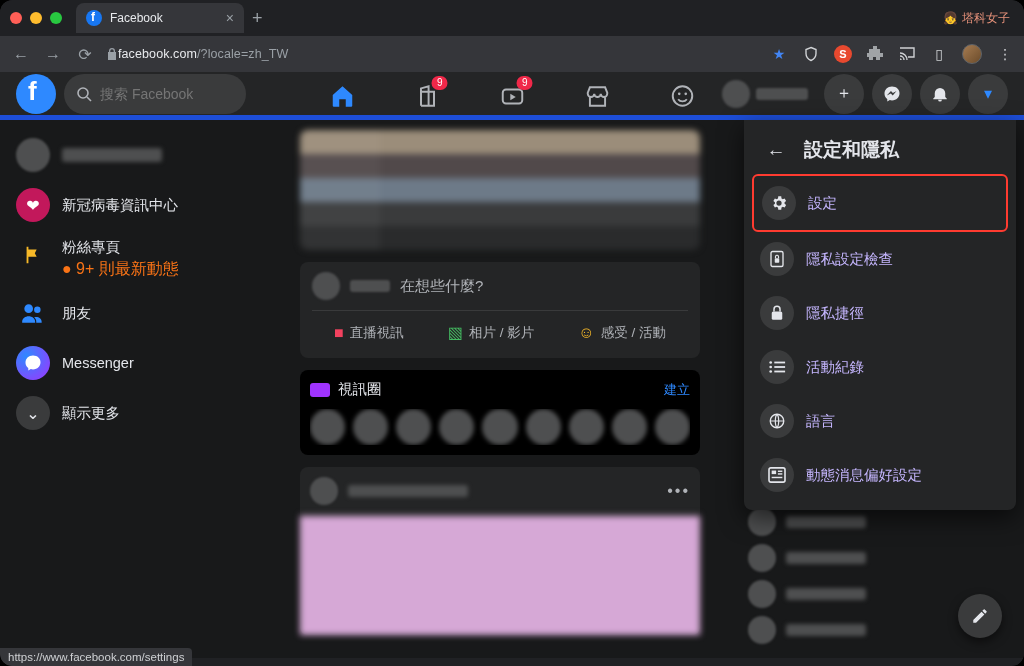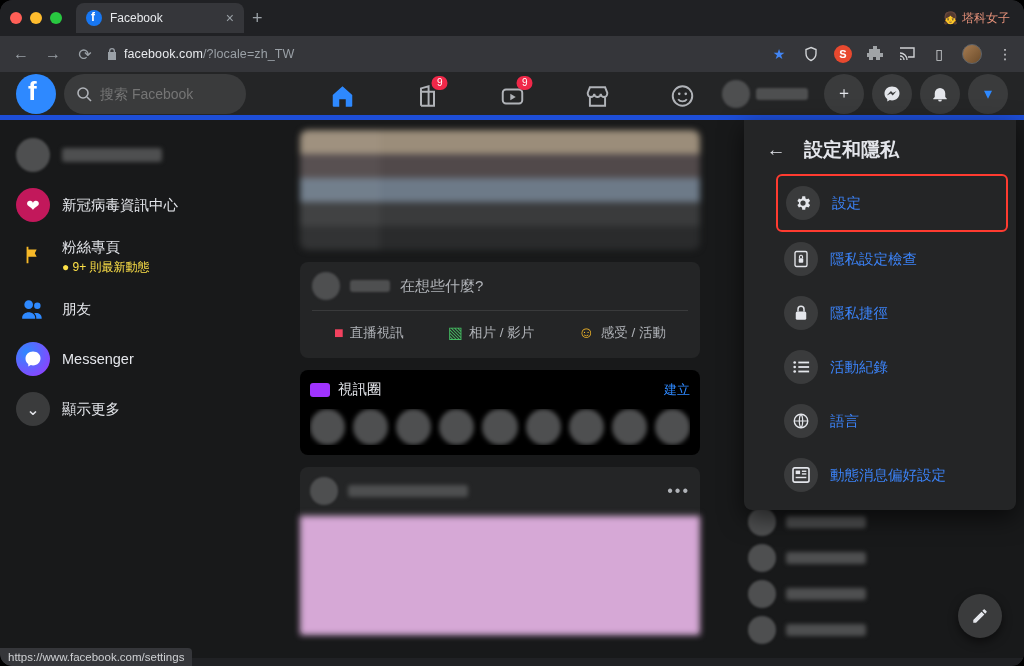--- a/index.html
+++ b/index.html
@@ -15,21 +15,21 @@
   .tab .lhs{display:flex;align-items:center;gap:8px;}
   .favicon { width:16px;height:16px;border-radius:50%; background:#1877f2; position:relative; }
   .favicon:after{content:"f"; color:#fff; font-weight:800; font-size:12px; position:absolute; left:5px; top:0;}
   .tabclose{color:#9aa0a6;font-size:14px;}
   .newtab{ color:#9aa0a6; font-size:18px; margin-left:8px;}
   .window-brand{ margin-left:auto; margin-right:14px; color:#e8937b; font-size:12px; display:flex; align-items:center; gap:4px;}
 
   
   .toolbar { height:36px; background:#35363a; display:flex; align-items:center; padding:0 10px; gap:10px; color:#9aa0a6; }
   .tb-btn{ width:22px; text-align:center; font-size:16px;}
-  .lockurl { display:flex; align-items:center; gap:6px; color:#e8eaed; font-size:12.5px; flex:0 0 auto;}
+  .lockurl { display:flex; align-items:center; color:#e8eaed; font-size:12.5px; flex:0 0 auto;}
   .urltext{ letter-spacing:.1px; }
   .url-fade{ color:#9aa0a6; }
   .tb-right{ margin-left:auto; display:flex; align-items:center; gap:14px;}
   .tb-icon{ width:18px; height:18px; display:flex; align-items:center; justify-content:center; color:#cfd1d4; font-size:14px;}
   .star{ color:#4285f4; }
   .ext-s{ width:18px;height:18px;border-radius:50%;background:#e8492f;color:#fff;font-size:11px;display:flex;align-items:center;justify-content:center;font-weight:700;}
   .avatar-tiny{ width:20px;height:20px;border-radius:50%; background:linear-gradient(135deg,#a67c52,#6b4b2a); border:1px solid #5f6368;}
 
   
   .fb-header{ height:48px; background:#242526; display:flex; align-items:center; padding:0 16px; border-bottom:5px solid #1d4ed8; position:relative;}
@@ -47,21 +47,21 @@
   .mini-avatar{ width:28px;height:28px;border-radius:50%; background:#4e4f50; filter:blur(1px);}
   .blur-name{ width:52px;height:12px;background:#4e4f50;border-radius:3px;filter:blur(1px);}
   .rbtn{ width:40px;height:40px;border-radius:50%;background:#3a3b3c;color:#e4e6eb;display:flex;align-items:center;justify-content:center;font-size:16px;}
   .caret{ color:#2e89ff;}
 
   
   .fb-body{ display:flex; height:calc(666px - 36px - 36px - 56px); background:#18191a; position:relative;}
   .left{ width:300px; padding:10px 8px; color:#e4e6eb; overflow:hidden;}
   .litem{ display:flex; align-items:center; gap:12px; padding:8px; border-radius:8px; font-size:14.5px;}
   .licon{ width:34px;height:34px;border-radius:50%; display:flex;align-items:center;justify-content:center; font-size:16px;}
-  .litem .sub{ font-size:12px; color:#fde047; margin-top:2px;}
+  .litem .sub{ font-size:16px; color:#f97316; margin-top:2px;}
   .licon.prof{ background:#4e4f50; filter:blur(1px);}
   .licon.covid{ background:#c2185b; color:#fff;}
   .licon.flag{ background:transparent; color:#f7b928;}
   .licon.friends{ background:transparent; color:#2e89ff;}
   .licon.msgr{ background:radial-gradient(circle at 30% 30%,#2e89ff,#a033ff); color:#fff;}
   .licon.more{ background:#3a3b3c; color:#e4e6eb;}
   .left-user-name{ filter:blur(2px); background:#4e4f50;border-radius:3px;width:100px;height:14px;}
 
   .feed{ flex:1; padding:10px 0; display:flex; flex-direction:column; gap:12px; align-items:flex-start;}
   .feed > *{ width:400px;}
@@ -97,21 +97,21 @@
   .contacts-hdr{ display:flex; align-items:center; margin-top:24px; color:#b0b3b8; font-size:15px;}
   .contacts-hdr .spacer{flex:1;}
   .contacts-list{ margin-top:8px; display:flex; flex-direction:column; gap:8px;}
   .contact{ display:flex; align-items:center; gap:10px;}
   .contact .blurline{ width:80px;}
 
   
   .dropdown{ position:absolute; top:0; right:8px; width:272px; background:#242526; border-radius:0 0 8px 8px; box-shadow:0 8px 24px rgba(0,0,0,.6); padding:8px; z-index:50;}
   .dd-hdr{ display:flex; align-items:center; gap:12px; padding:6px 8px; color:#e4e6eb; font-size:19px; font-weight:700;}
   .dd-back{ width:32px;height:32px;border-radius:50%; display:flex;align-items:center;justify-content:center; color:#e4e6eb;}
-  .dd-item{ display:flex; align-items:center; gap:12px; padding:10px 8px; color:#3b82f6; font-size:14.5px; border-radius:6px;margin-left:24px;}
+  .dd-item{ display:flex; align-items:center; gap:12px; padding:10px 8px; color:#c4b5fd; font-size:14.5px; border-radius:6px;}
   .dd-icon{ width:34px;height:34px;border-radius:50%; background:#3a3b3c; display:flex;align-items:center;justify-content:center; color:#e4e6eb;}
   .dd-highlight{ border:2.5px solid #ff3b30; border-radius:6px; margin-top:2px;}
 
   
   .fab{ position:absolute; right:22px; bottom:20px; width:44px;height:44px;border-radius:50%;background:#3a3b3c;display:flex;align-items:center;justify-content:center;color:#e4e6eb;font-size:17px; box-shadow:0 4px 10px rgba(0,0,0,.5);}
 
   
   .statusbar{ position:absolute; left:0; bottom:0; background:#35363a; color:#cfd1d4; font-size:11.5px; padding:3px 8px; border-radius:0 4px 0 0;}
 
   svg{display:block;}

